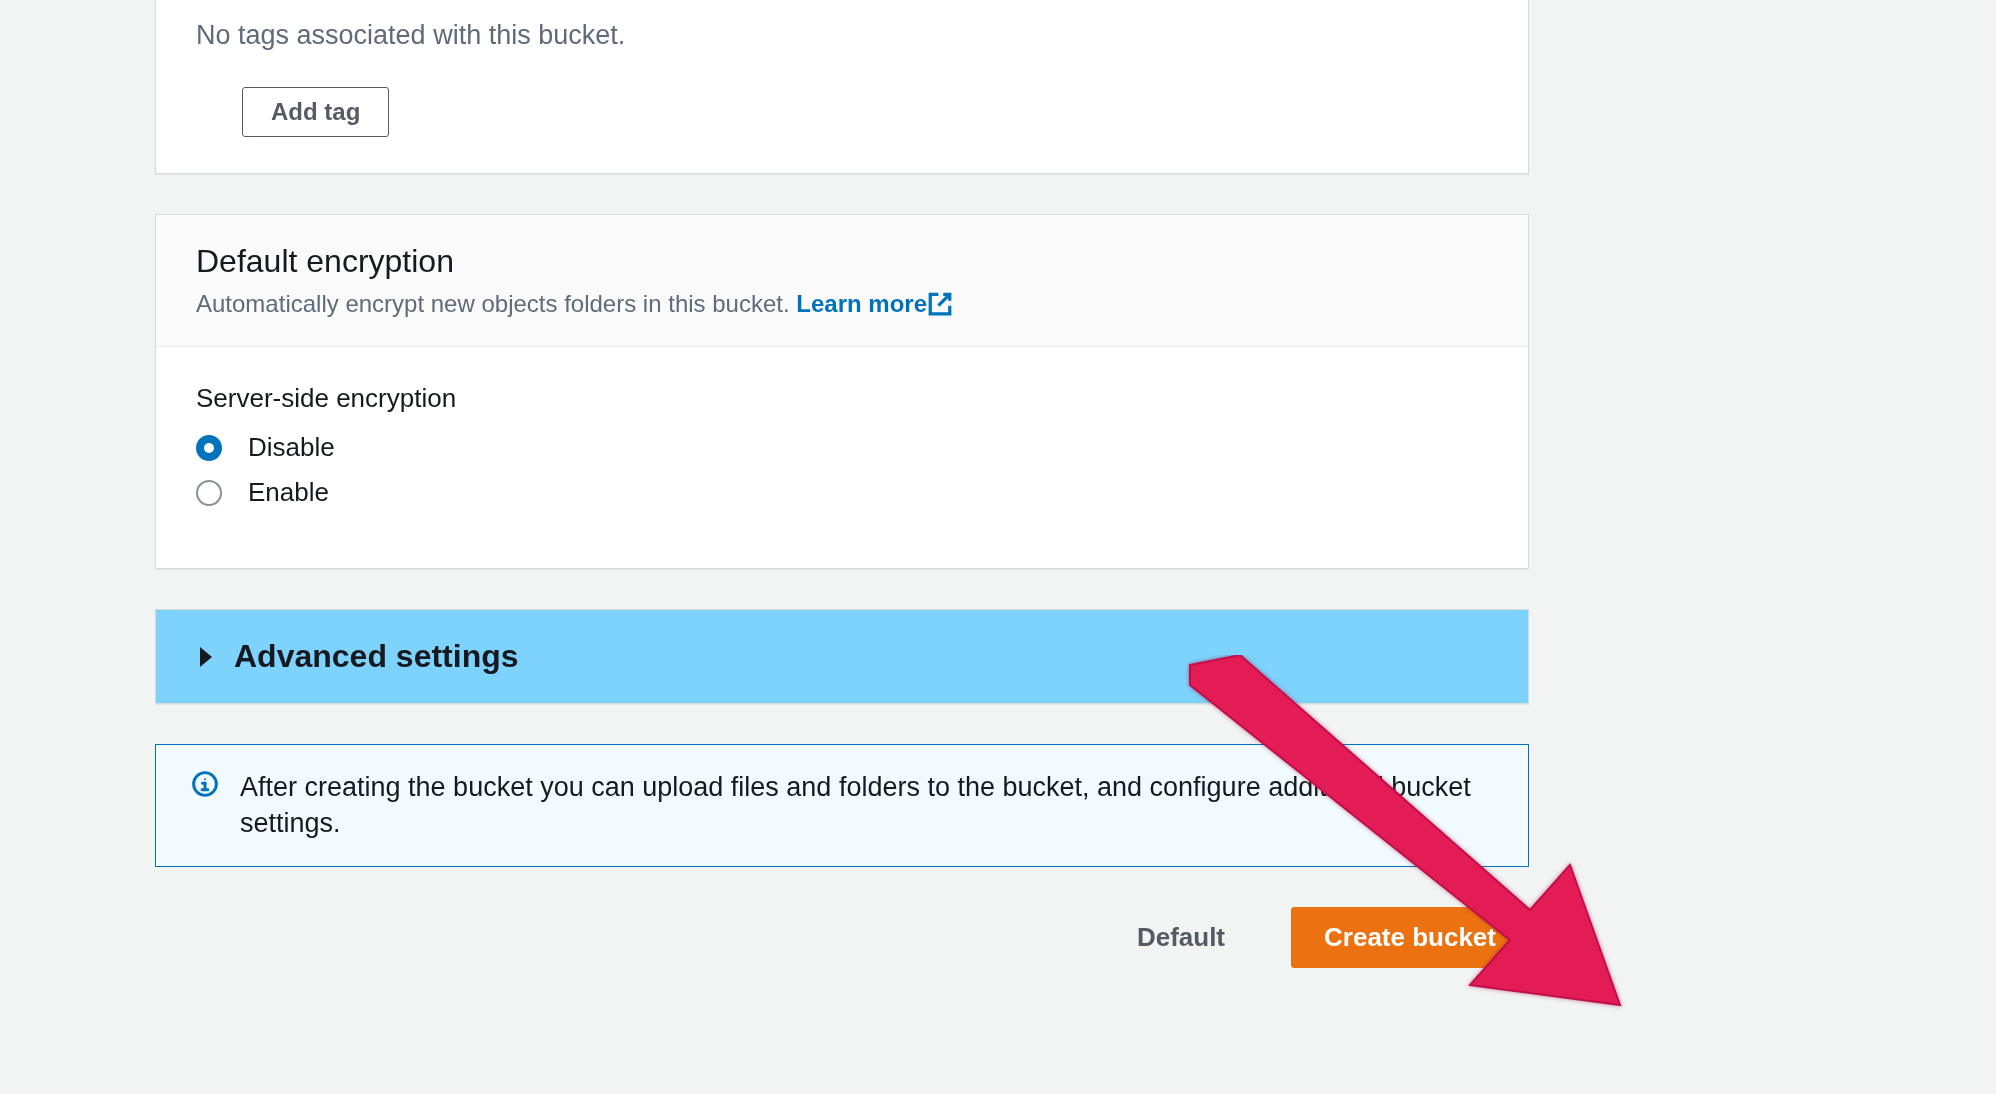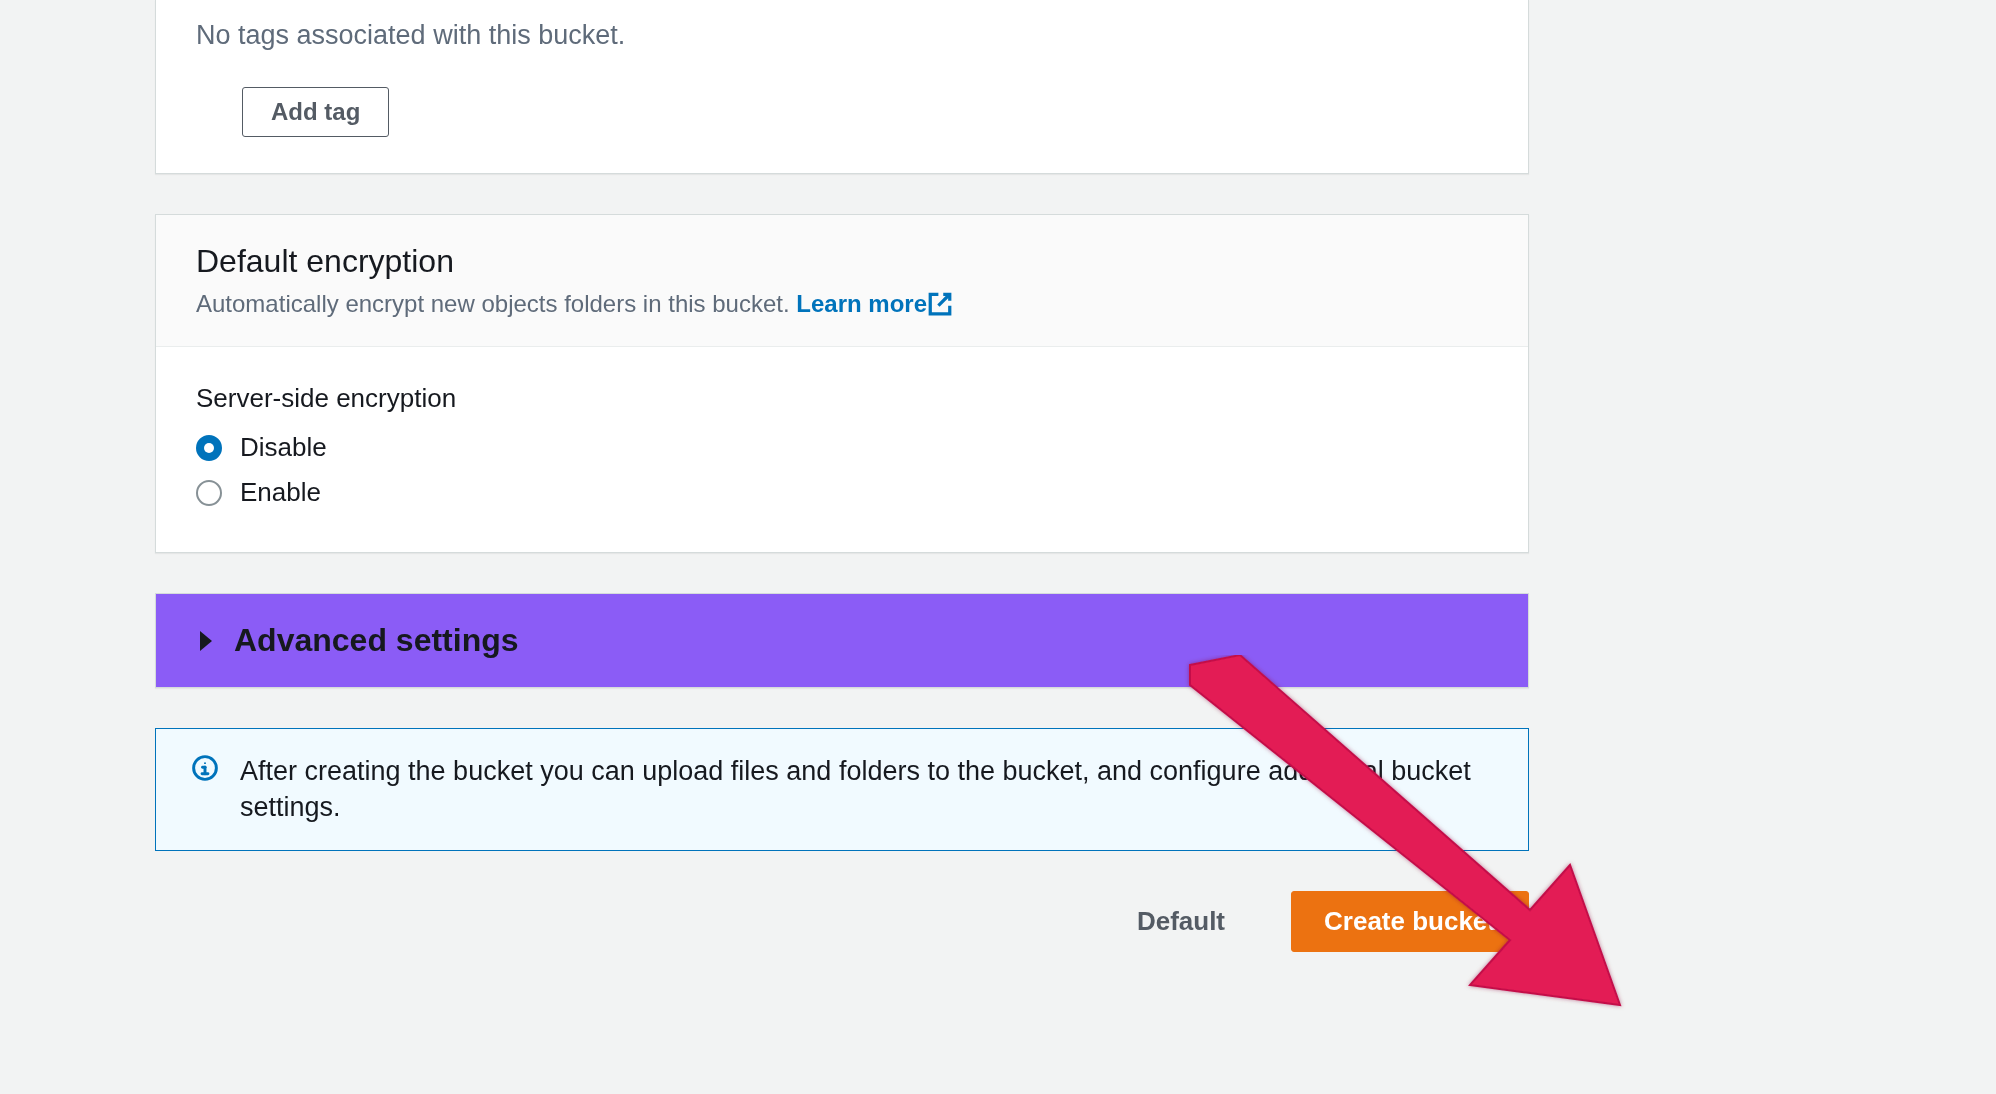--- a/index.html
+++ b/index.html
@@ -93,25 +93,25 @@
     padding: 36px 40px 44px 40px;
   }
   .field-label {
     font-size: 26px;
     color: #16191f;
     margin-bottom: 18px;
   }
   .radio-row {
     display: flex;
     align-items: center;
-    gap: 18px;
+    gap: 26px;
     margin-bottom: 14px;
     cursor: pointer;
   }
-  .radio-row:last-child { margin-bottom: 0; }
+  .radio-row:last-child { margin-bottom: 16px; }
   .radio-outer {
     width: 26px;
     height: 26px;
     border-radius: 50%;
     border: 2px solid #879196;
     display: inline-flex;
     align-items: center;
     justify-content: center;
     flex-shrink: 0;
   }
@@ -123,21 +123,21 @@
     width: 10px;
     height: 10px;
     border-radius: 50%;
     background: #fff;
   }
   .radio-label {
     font-size: 26px;
     color: #16191f;
   }
   .expand-panel {
-    background: #8b5cf6;
+    background: #7dd3fc;
     border: 1px solid #d5dbdb;
     box-shadow: 0 1px 1px rgba(0,0,0,.05);
     padding: 28px 40px;
     margin-top: 40px;
   }
   .expand-header {
     display: flex;
     align-items: center;
     gap: 18px;
     cursor: pointer;

